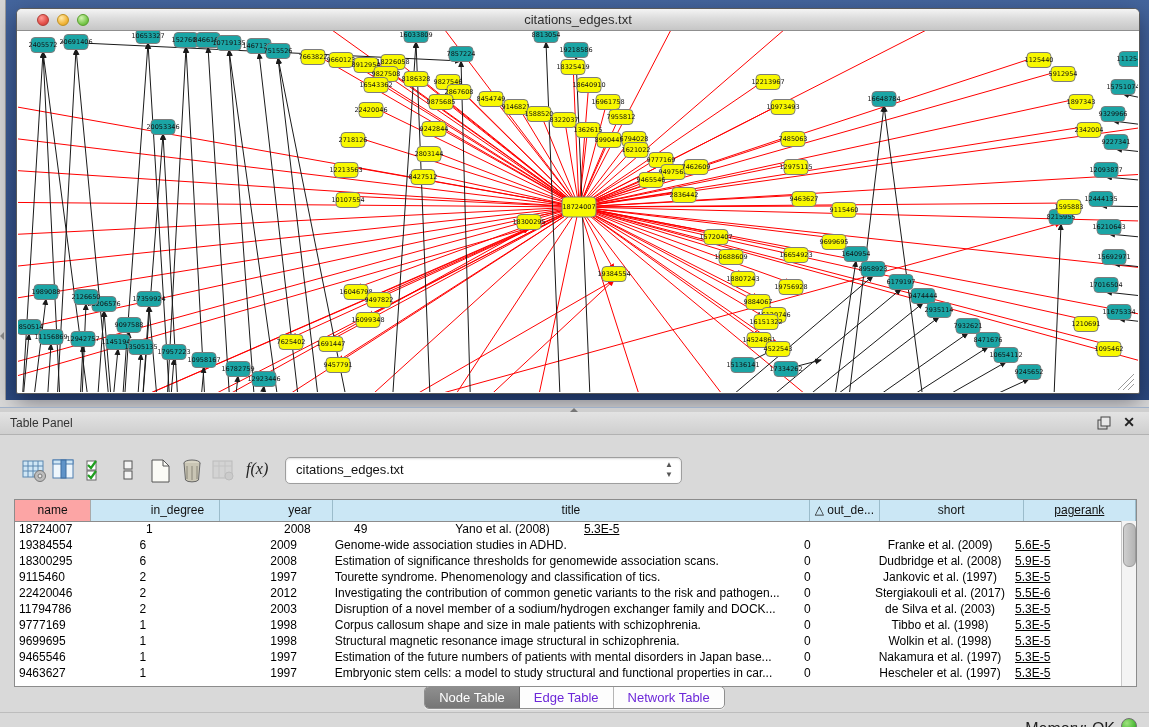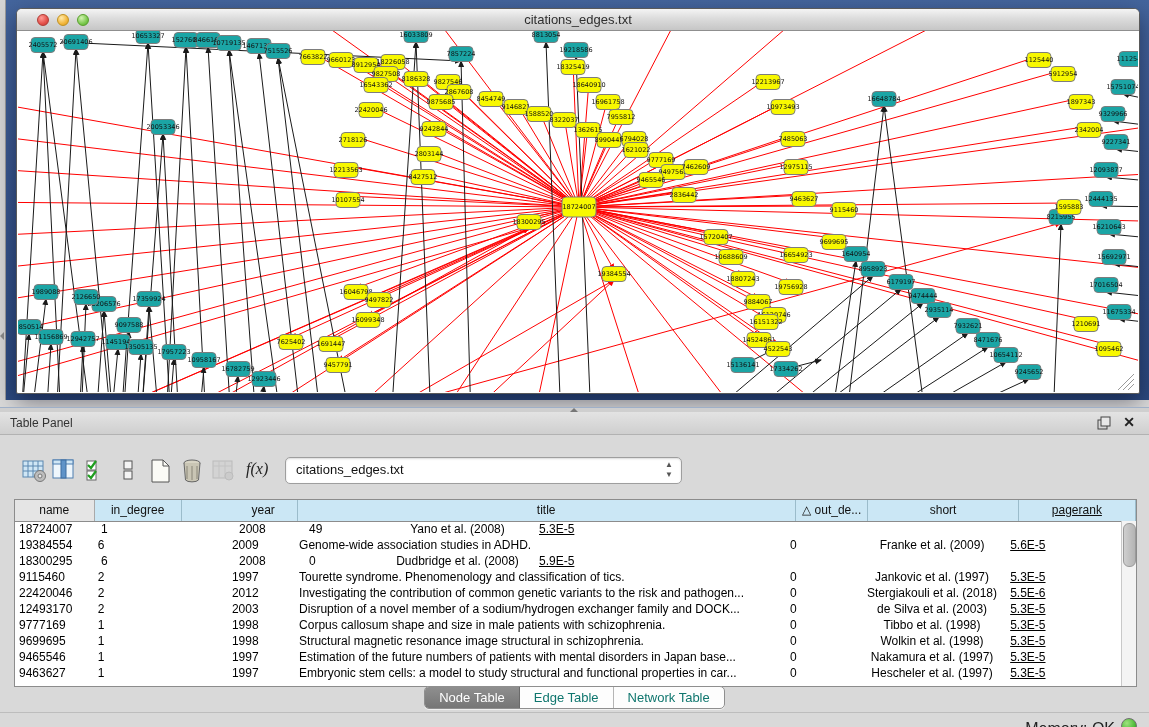--- a/index.html
+++ b/index.html
@@ -40,33 +40,33 @@
   .fx{font-size:16px;color:#222;font-style:italic;font-family:"Liberation Serif",serif;}
   .combo{position:absolute;left:285px;top:23px;width:395px;height:25px;background:#fff;
       border:1px solid #9e9e9e;border-radius:5px;box-shadow:inset 0 1px 2px rgba(0,0,0,.15);}
   .combo .val{position:absolute;left:10px;top:4px;font-size:13px;color:#111;}
   .combo .stepper{position:absolute;right:8px;top:2px;font-size:8px;color:#555;line-height:10px;text-align:center;}
   
   .grid{position:absolute;left:14px;top:87px;width:1121px;height:186px;background:#fff;border:1px solid #8c8c8c;}
   .hdr{display:flex;height:21px;background:#cbe7f5;border-bottom:1px solid #8c8c8c;}
   .hcell{box-sizing:border-box;border-right:1px solid #9bbccb;font-size:12px;color:#111;
          text-align:center;line-height:20px;overflow:hidden;white-space:nowrap;}
-  .hcell.first{background:#e5e5e5;border-right:1px solid #a9a9a9;}
+  .hcell.first{background:#fca5a5;border-right:1px solid #a9a9a9;}
   .rows{position:absolute;left:0;top:21px;right:14px;bottom:0;overflow:hidden;}
   .trow{display:flex;height:16px;font-size:12px;color:#000;}
   .tcell{box-sizing:border-box;padding:0 4px;overflow:hidden;white-space:nowrap;line-height:16px;}
-  .c0{width:82px;}.c1{width:90px;}.c2{width:70px;margin-left:48px;}.c3{width:514px;}.c4{width:75px;}.c5{width:155px;text-align:center;}.c6{width:121px;text-decoration:underline;}
+  .c0{width:82px;}.c1{width:90px;margin-left:45px;}.c2{width:70px;margin-left:48px;}.c3{width:514px;}.c4{width:75px;}.c5{width:155px;text-align:center;}.c6{width:121px;text-decoration:underline;}
   .vscroll{position:absolute;right:0;top:21px;width:14px;bottom:0;background:#f4f4f4;border-left:1px solid #c9c9c9;}
   .thumb{position:absolute;left:1px;top:2px;width:11px;height:42px;border-radius:6px;
          background:linear-gradient(90deg,#cfcfcf,#b4b4b4);border:1px solid #9a9a9a;}
   
   .tabs{position:absolute;left:0;top:274px;width:1149px;height:22px;text-align:center;}
   .seg{display:inline-flex;border:1px solid #8f8f8f;border-radius:5px;overflow:hidden;
        background:#fdfdfd;box-shadow:0 1px 0 rgba(255,255,255,.6);}
-  .seg .tab{font-size:13px;padding:2px 14px;color:#0f766e;border-right:1px solid #b5b5b5;line-height:17px;}
+  .seg .tab{font-size:13px;padding:2px 14px;color:#6d28d9;border-right:1px solid #b5b5b5;line-height:17px;}
   .seg .tab:last-child{border-right:none;}
   .seg .tab.sel{background:linear-gradient(180deg,#8f8f8f,#767676);color:#fff;border-right:1px solid #6a6a6a;}
   
   .statusbar{position:absolute;left:0;top:300px;width:1149px;height:27px;border-top:1px solid #bdbdbd;background:#d9d9d9;}
   .mem-label{position:absolute;right:34px;top:7px;font-size:16px;color:#222;}
   .mem-dot{position:absolute;right:12px;top:5px;width:14px;height:14px;border-radius:50%;
       background:radial-gradient(circle at 35% 30%,#9fe27e,#46b832 65%,#2f9220);border:1px solid #6f6f6f;}
 </style>
 </head>
 <body>
@@ -830,44 +830,45 @@
           <div class="tcell c2">2009</div>
           <div class="tcell c3">Genome-wide association studies in ADHD.</div>
           <div class="tcell c4">0</div>
           <div class="tcell c5">Franke et al. (2009)</div>
           <div class="tcell c6">5.6E-5</div>
         </div>
         <div class="trow">
           <div class="tcell c0">18300295</div>
           <div class="tcell c1">6</div>
           <div class="tcell c2">2008</div>
+          <div class="tcell c3">Estimation of significance thresholds for genomewide association scans.</div>
           <div class="tcell c4">0</div>
           <div class="tcell c5">Dudbridge et al. (2008)</div>
           <div class="tcell c6">5.9E-5</div>
         </div>
         <div class="trow">
           <div class="tcell c0">9115460</div>
           <div class="tcell c1">2</div>
           <div class="tcell c2">1997</div>
           <div class="tcell c3">Tourette syndrome. Phenomenology and classification of tics.</div>
           <div class="tcell c4">0</div>
           <div class="tcell c5">Jankovic et al. (1997)</div>
           <div class="tcell c6">5.3E-5</div>
         </div>
         <div class="trow">
           <div class="tcell c0">22420046</div>
           <div class="tcell c1">2</div>
           <div class="tcell c2">2012</div>
           <div class="tcell c3">Investigating the contribution of common genetic variants to the risk and pathogen...</div>
           <div class="tcell c4">0</div>
-          <div class="tcell c5">Stergiakouli et al. (2018)</div>
+          <div class="tcell c5">Stergiakouli et al. (2017)</div>
           <div class="tcell c6">5.5E-6</div>
         </div>
         <div class="trow">
-          <div class="tcell c0">12493170</div>
+          <div class="tcell c0">11794786</div>
           <div class="tcell c1">2</div>
           <div class="tcell c2">2003</div>
           <div class="tcell c3">Disruption of a novel member of a sodium/hydrogen exchanger family and DOCK...</div>
           <div class="tcell c4">0</div>
           <div class="tcell c5">de Silva et al. (2003)</div>
           <div class="tcell c6">5.3E-5</div>
         </div>
         <div class="trow">
           <div class="tcell c0">9777169</div>
           <div class="tcell c1">1</div>

